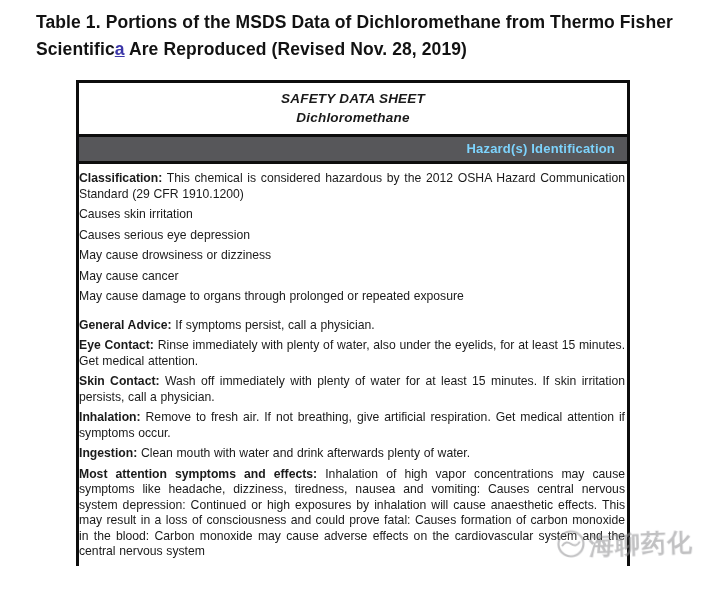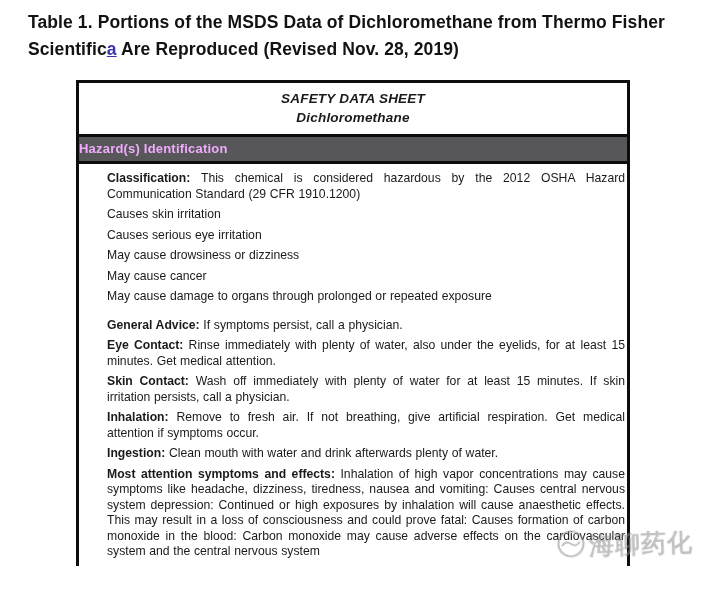--- a/index.html
+++ b/index.html
@@ -10,21 +10,21 @@
     position: relative;
     width: 724px;
     height: 605px;
     background: #ffffff;
     overflow: hidden;
   }
 
   
   .caption {
     position: absolute;
-    left: 28px;
+    left: 36px;
     top: 9px;
     width: 672px;
     font-size: 17.5px;
     font-weight: bold;
     color: #121212;
     line-height: 26.5px;
     letter-spacing: 0.1px;
   }
   .caption a.footnote {
     color: #3b36a8;
@@ -54,31 +54,30 @@
     font-weight: bold;
     font-size: 13.5px;
     line-height: 19px;
     letter-spacing: 0.2px;
   }
 
   .section-band {
     background: #57575a;
     border-top: 3px solid #0d0d0d;
     border-bottom: 3px solid #0d0d0d;
-    color: #f0abfc;
+    color: #7dd3fc;
     font-weight: bold;
     font-size: 13px;
-    text-align: left;
-    padding: 4px 0 5px;
+    text-align: right;
+    padding: 4px 12px 5px;
     letter-spacing: 0.2px;
   }
 
   .section-body {
     padding: 7px 2px 1px 0;
-    margin-left: 28px;
   }
   .para {
     font-size: 12.2px;
     line-height: 15.5px;
     text-align: justify;
     margin-bottom: 5px;
     word-spacing: 0.3px;
   }
   .para .lbl { font-weight: bold; }
   .para.single { text-align: left; }
@@ -123,21 +122,21 @@
     </div>
 
     <div class="section-band">Hazard(s) Identification</div>
 
     <div class="section-body">
       <p class="para">
         <span class="lbl">Classification:</span>
         <span>This chemical is considered hazardous by the 2012 OSHA Hazard Communication Standard (29 CFR 1910.1200)</span>
       </p>
       <p class="para single">Causes skin irritation</p>
-      <p class="para single">Causes serious eye irritation</p>
+      <p class="para single">Causes serious eye depression</p>
       <p class="para single">May cause drowsiness or dizziness</p>
       <p class="para single">May cause cancer</p>
       <p class="para single">May cause damage to organs through prolonged or repeated exposure</p>
     </div>
 
 
     <div class="section-body">
       <p class="para">
         <span class="lbl">General Advice:</span>
         <span>If symptoms persist, call a physician.</span>

